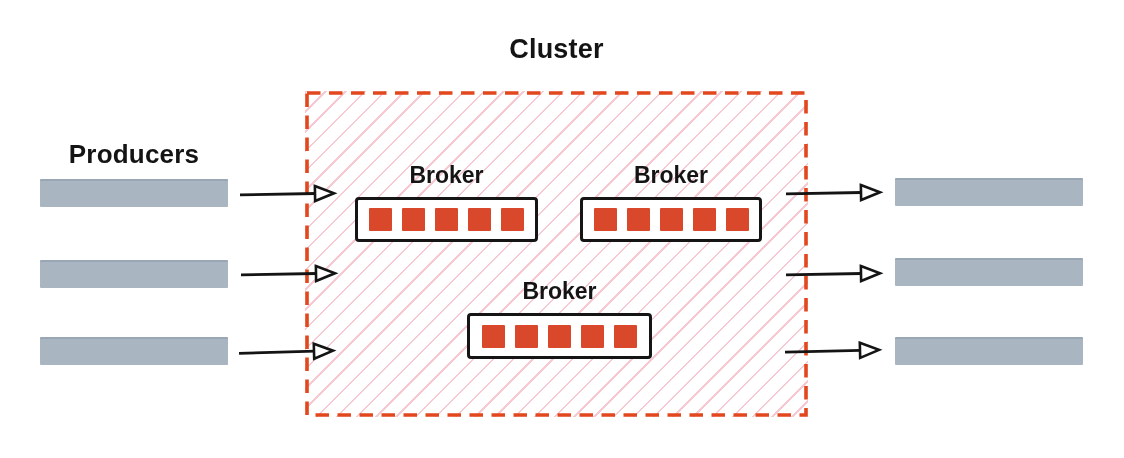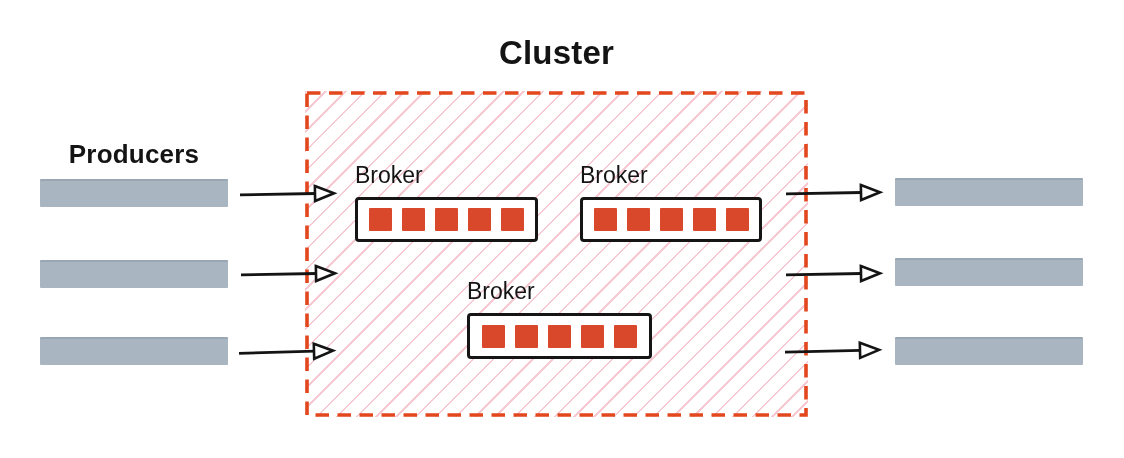--- a/index.html
+++ b/index.html
@@ -17,21 +17,21 @@
     color: #141414;
   }
   .label {
     position: absolute;
     text-align: center;
     font-weight: 600;
     color: #141414;
     letter-spacing: 0.2px;
     white-space: nowrap;
   }
-  .title-label    { left: 305px; top: 34px;  width: 503px; font-size: 33px; }
+  .title-label    { left: 305px; top: 34px;  width: 503px; font-size: 27px; }
   .producers-label{ left: 38px;  top: 139px; width: 192px; font-size: 26px; }
   .consumers-label{ left: 893px; top: 127px; width: 192px; font-size: 26px; }
 
   .cluster-box {
     position: absolute;
     left: 305px; top: 91px;
     width: 503px; height: 326px;
     background: repeating-linear-gradient(
       135deg,
       rgba(246, 196, 206, 0.9) 0px,
@@ -57,21 +57,22 @@
   }
   .pbar-1 { left: 40px;  top: 179px; }
   .pbar-2 { left: 40px;  top: 260px; }
   .pbar-3 { left: 40px;  top: 337px; }
   .cbar-1 { left: 895px; top: 178px; }
   .cbar-2 { left: 895px; top: 258px; }
   .cbar-3 { left: 895px; top: 337px; }
 
   .broker-label {
     position: absolute;
-    font-weight: 400;
+    text-align: center;
+    font-weight: 700;
     font-size: 23px;
     color: #141414;
     white-space: nowrap;
   }
   .blabel-1 { left: 355px; top: 162px; width: 183px; }
   .blabel-2 { left: 580px; top: 162px; width: 182px; }
   .blabel-3 { left: 467px; top: 278px; width: 185px; }
 
   .broker-box {
     position: absolute;

